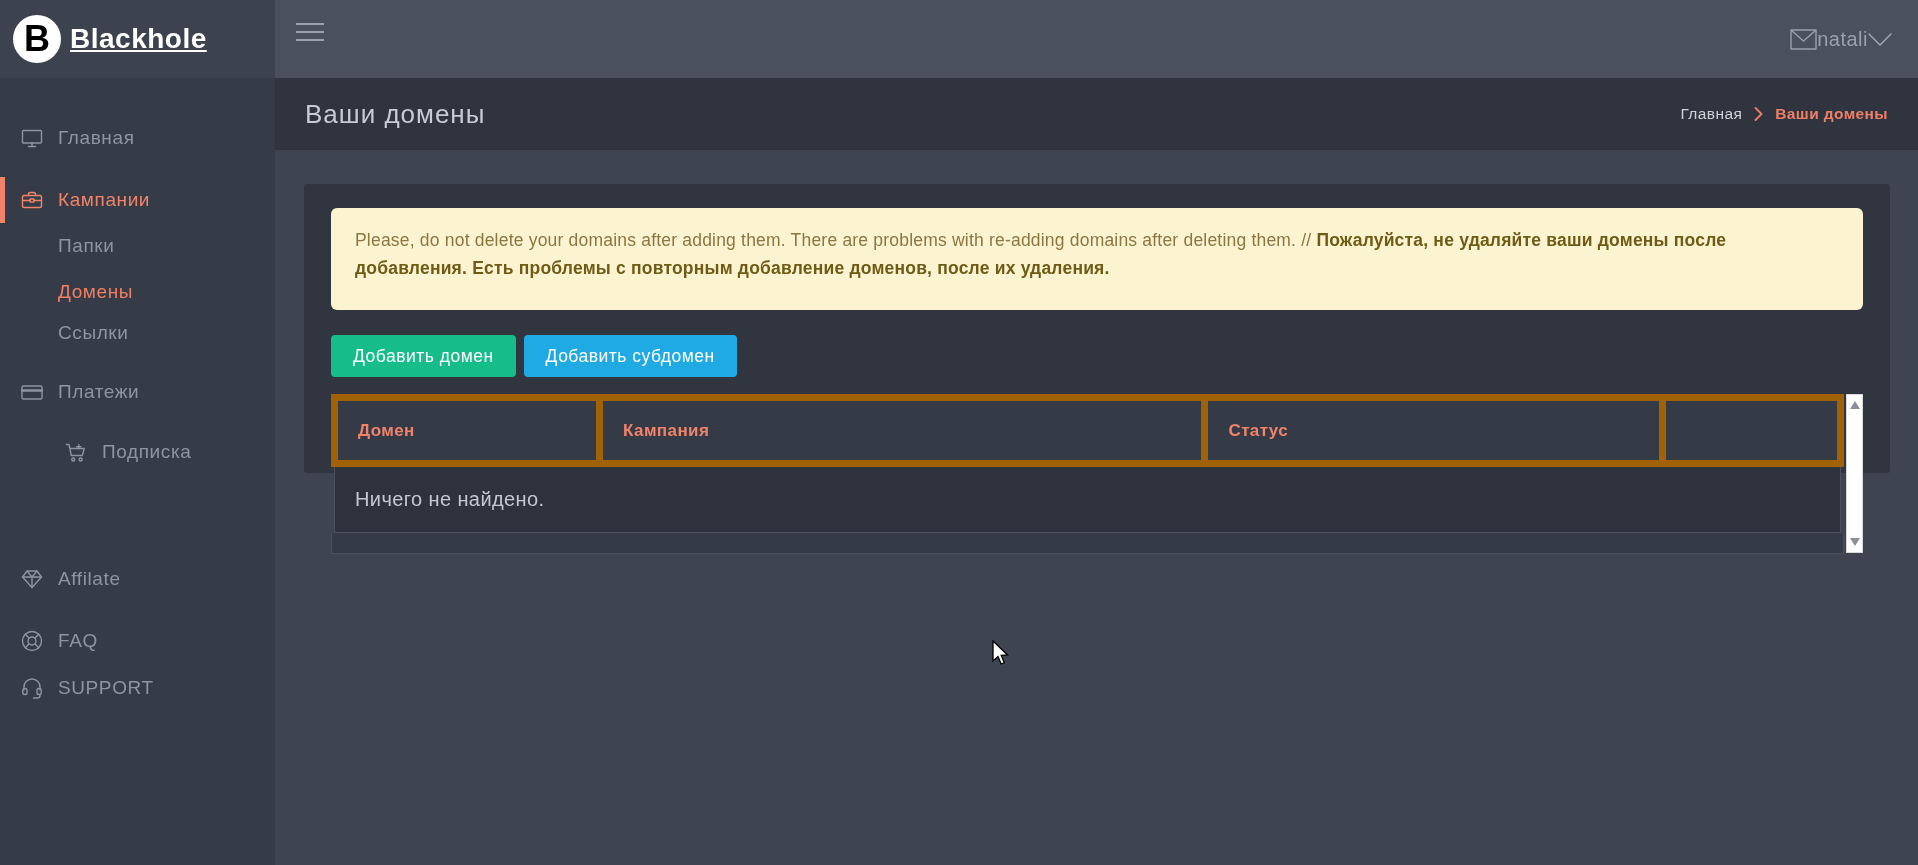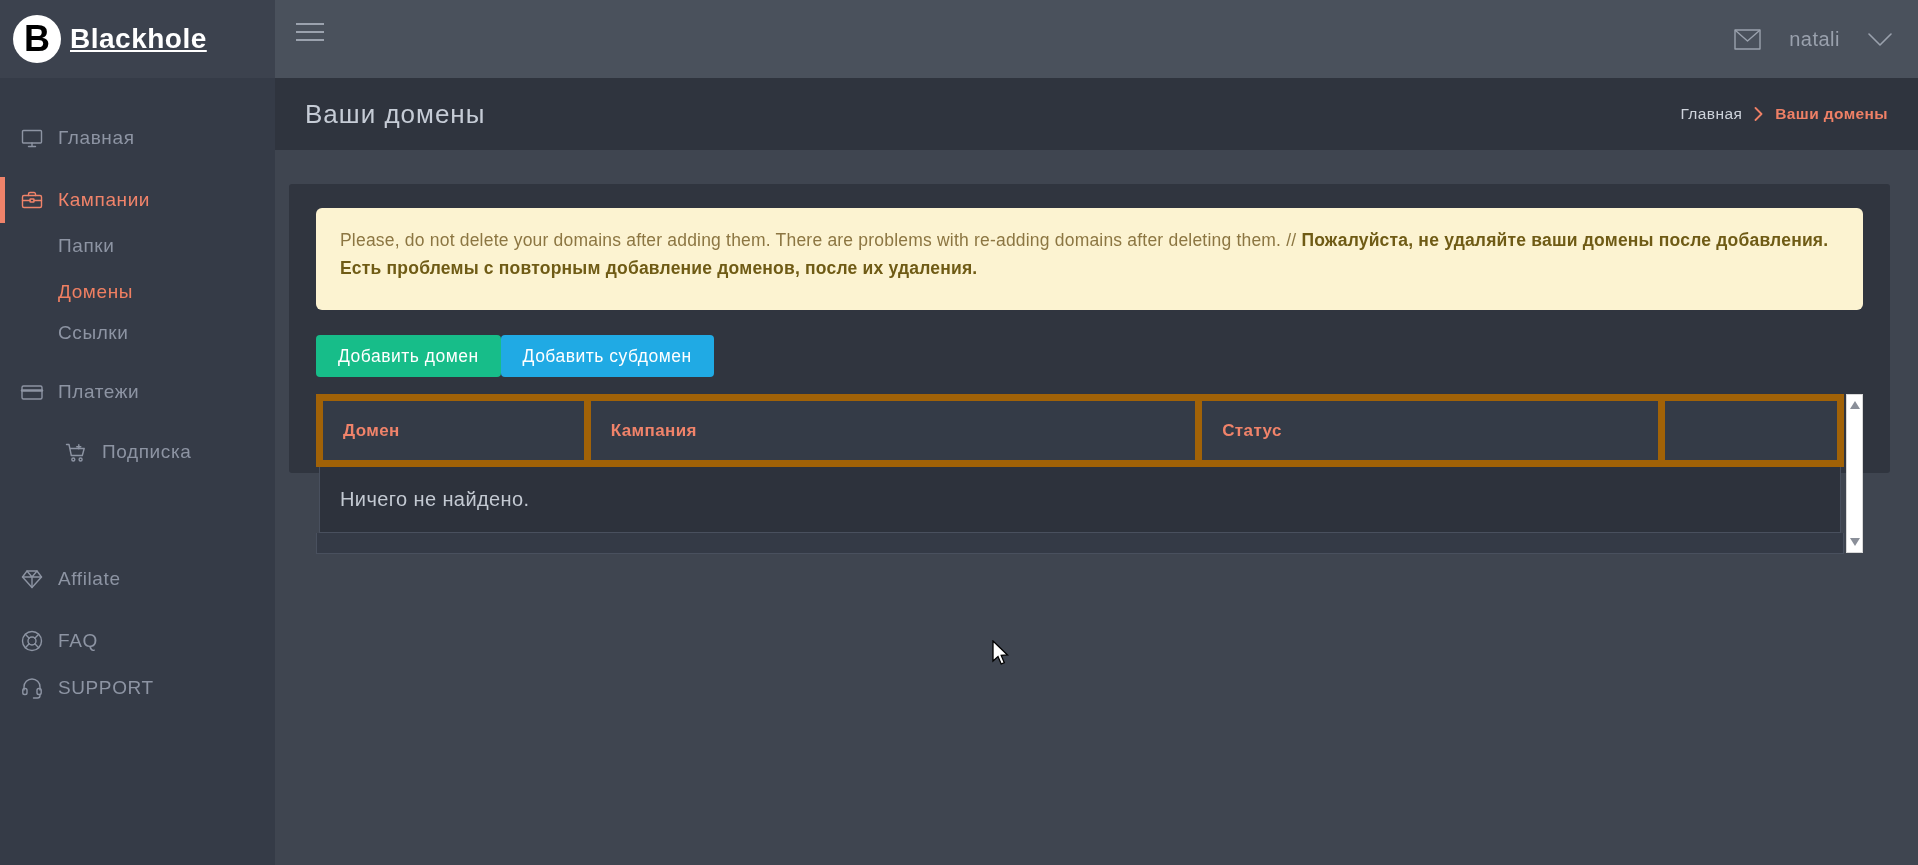--- a/index.html
+++ b/index.html
@@ -25,21 +25,21 @@
     display: flex; align-items: center; justify-content: center;
     color: #000; font-weight: 700; font-size: 36px; line-height: 1;
   }
   .brand-name { color: #fff; font-weight: 700; font-size: 28px; margin-left: 9px; letter-spacing: 0.5px; text-decoration: underline; }
 
   .hamburger { position: absolute; left: 296px; top: 23px; width: 28px; cursor: pointer; }
   .hamburger span { display: block; height: 2px; background: #9ba2ae; margin-bottom: 6px; }
 
   .topbar-right {
     position: absolute; right: 26px; top: 0; height: 78px;
-    display: flex; align-items: center; gap: 28px; color: #9aa1ad;
+    display: flex; align-items: center; color: #9aa1ad;
   }
   .username { font-size: 20px; letter-spacing: 0.5px; color: #9aa1ad; cursor: pointer; }
 
   
   .sidebar {
     position: absolute; top: 78px; left: 0; width: 275px; height: 787px;
     background: #353b47;
   }
   .nav-item {
     position: absolute; left: 0; width: 275px; height: 46px;
@@ -57,32 +57,32 @@
     position: absolute; top: 0; left: 0; right: 0; height: 72px;
     background: #2f343e; display: flex; align-items: center;
     justify-content: space-between; padding: 9px 30px;
   }
   .page-title { font-size: 26px; color: #c6ccd6; font-weight: 400; letter-spacing: 1px; }
   .breadcrumb { display: flex; align-items: center; gap: 12px; font-size: 15.5px; letter-spacing: 0.4px; }
   .crumb-home { color: #ced3db; cursor: pointer; }
   .crumb-current { color: #ef8066; font-weight: 700; }
 
   .card {
-    position: absolute; left: 14px; right: 28px; top: 106px; height: 289px;
+    position: absolute; left: 29px; right: 28px; top: 106px; height: 289px;
     background: #30353f; border-radius: 3px; padding: 24px 27px;
   }
 
   .notice {
     background: #fcf3d1; border-radius: 6px; height: 102px;
     padding: 18px 24px; color: #8c7642; font-size: 17.5px; line-height: 28px;
     letter-spacing: 0.2px;
   }
   .notice b { color: #6f5b15; font-weight: 700; }
 
-  .btn-row { margin-top: 25px; display: flex; }
+  .btn-row { margin-top: 25px; display: flex; gap: 8px; }
   .btn {
     height: 42px; border: none; border-radius: 4px; color: #fff;
     font-family: "Liberation Sans", sans-serif;
     font-size: 17.5px; padding: 0 22px; letter-spacing: 0.5px; cursor: pointer;
   }
   .btn-green { background: #17bd89; }
   .btn-blue  { background: #20aae4; }
 
   .table-zone { margin-top: 17px; position: relative; padding-right: 19px; }
   table.grid { width: 100%; border-collapse: collapse; table-layout: fixed; }

